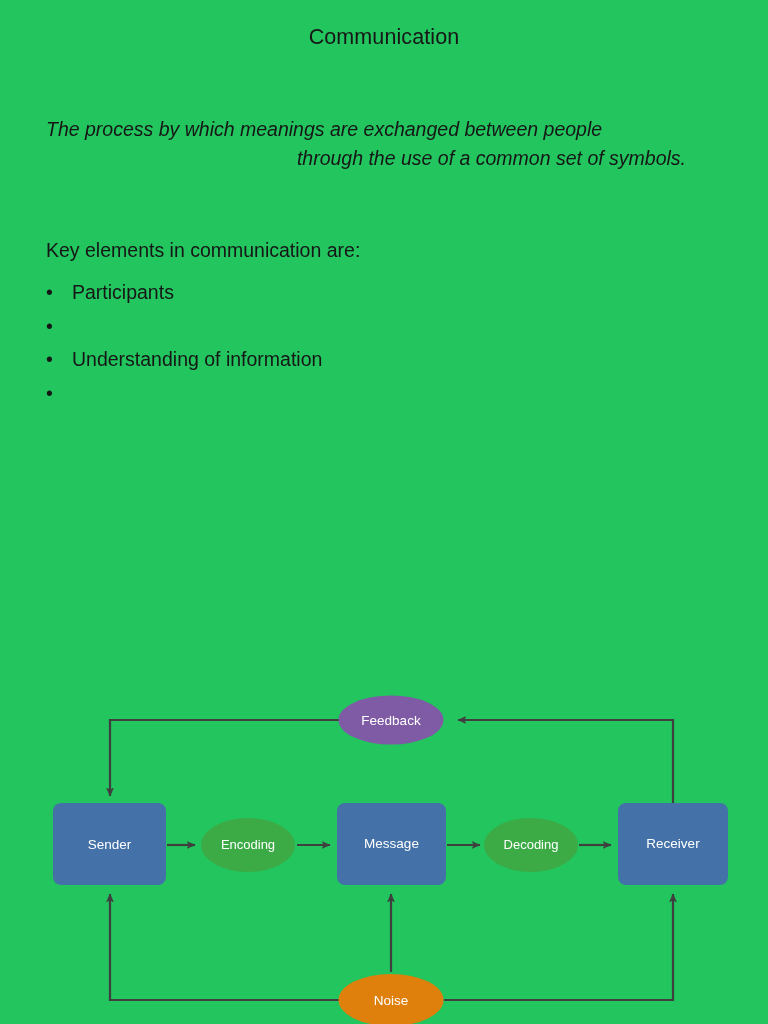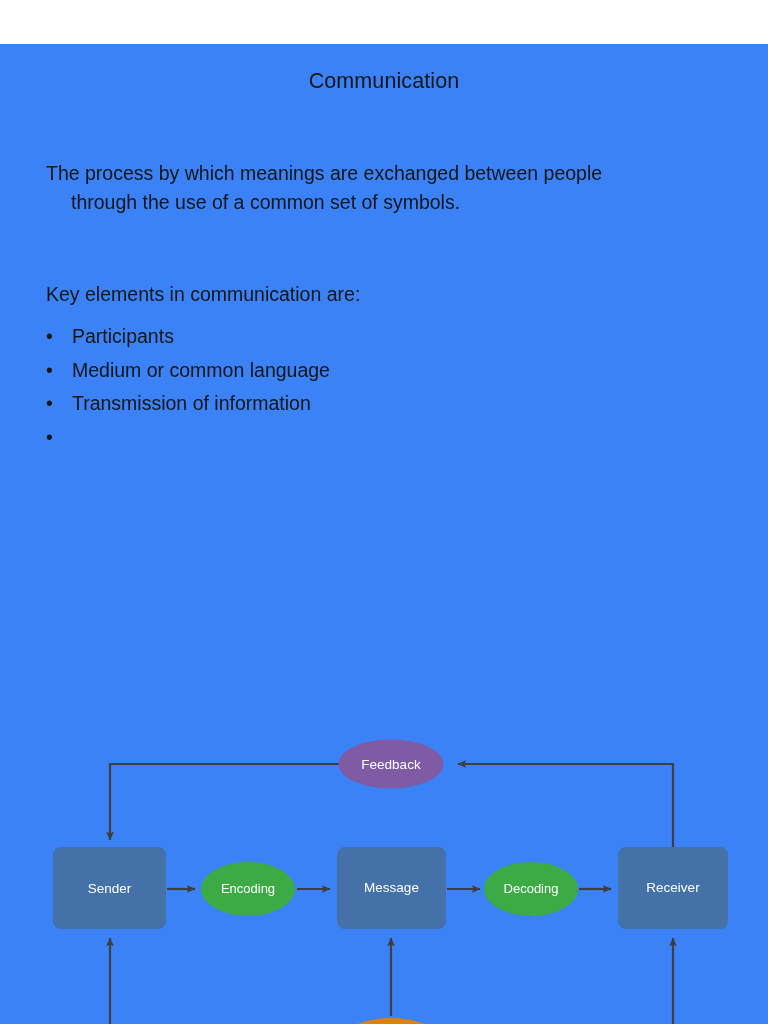--- a/index.html
+++ b/index.html
@@ -14,22 +14,21 @@
     position: relative;
     overflow: hidden;
     font-family: "Liberation Sans", "DejaVu Sans", sans-serif;
     color: #1a1a1a;
     -webkit-font-smoothing: antialiased;
   }
 
   .slide {
     position: absolute;
     inset: 0;
-    background: #3b82f6;
-    margin-top: 44px;
+    background: #22c55e;
   }
 
   
   .slide-title {
     position: absolute;
     top: 25px;
     left: 0;
     width: 768px;
     text-align: center;
     font-size: 21.5px;
@@ -41,24 +40,26 @@
   
   .body-paragraph {
     position: absolute;
     top: 115px;
     left: 46px;
     width: 640px;
     font-size: 19.5px;
     line-height: 29px;
     color: #161616;
     text-indent: 0;
+    font-style: italic;
   }
   .body-paragraph .line2 {
     display: block;
     padding-left: 25px;
+    text-align: right;
   }
 
   
   .key-lead {
     position: absolute;
     top: 236px;
     left: 46px;
     font-size: 19.5px;
     line-height: 28px;
     color: #161616;
@@ -132,25 +133,24 @@
 
   <div class="key-lead">Key elements in communication are:</div>
 
   <ul class="bullet-list">
     <li>
       <span class="dot">•</span>
       <span class="btext">Participants</span>
     </li>
     <li>
       <span class="dot">•</span>
-      <span class="btext">Medium or common language</span>
-    </li>
-    <li>
-      <span class="dot">•</span>
-      <span class="btext">Transmission of information</span>
+    </li>
+    <li>
+      <span class="dot">•</span>
+      <span class="btext">Understanding of information</span>
     </li>
     <li>
       <span class="dot">•</span>
     </li>
   </ul>
 
   <div class="diagram">
     <svg width="768" height="352" viewBox="0 0 768 352" xmlns="http://www.w3.org/2000/svg">
       <defs>
         <marker id="arrowhead" markerWidth="9" markerHeight="8" refX="8.4" refY="4" orient="auto" markerUnits="userSpaceOnUse">

